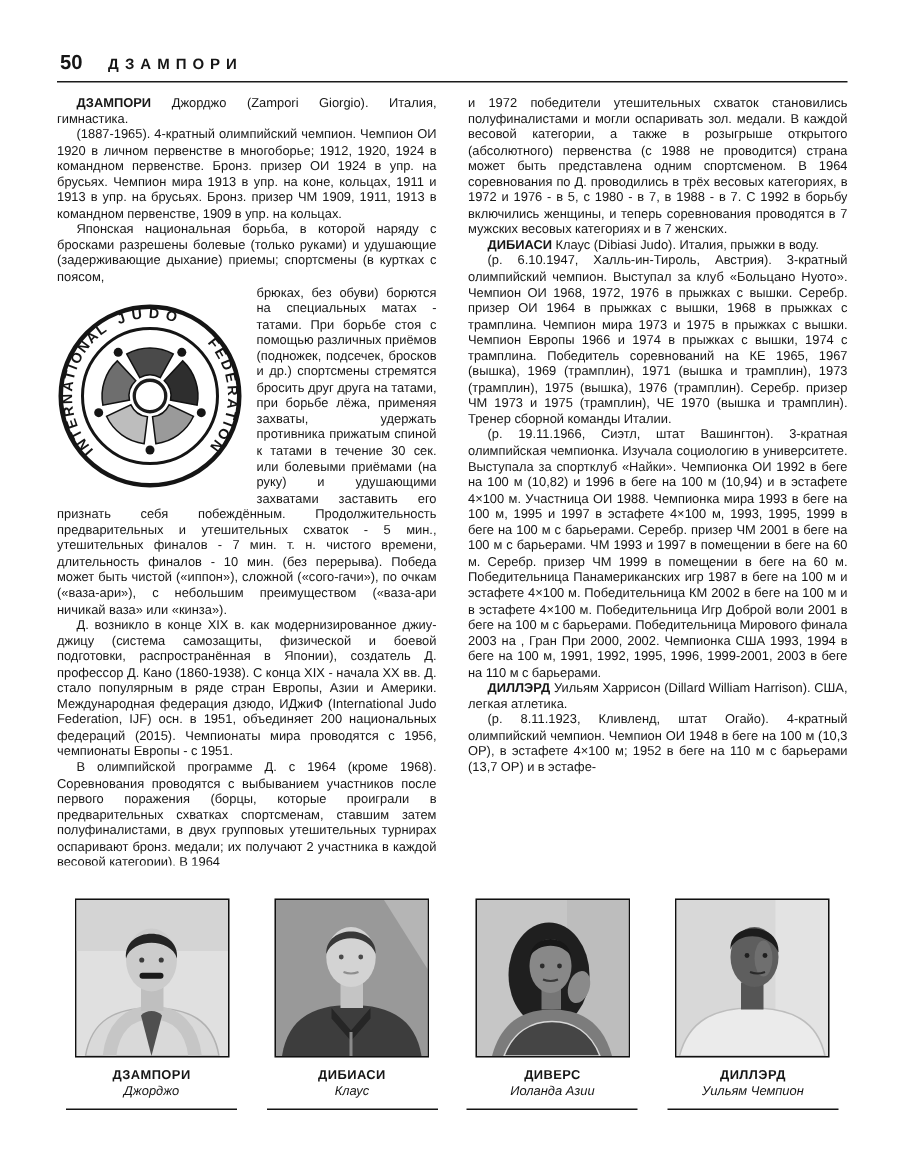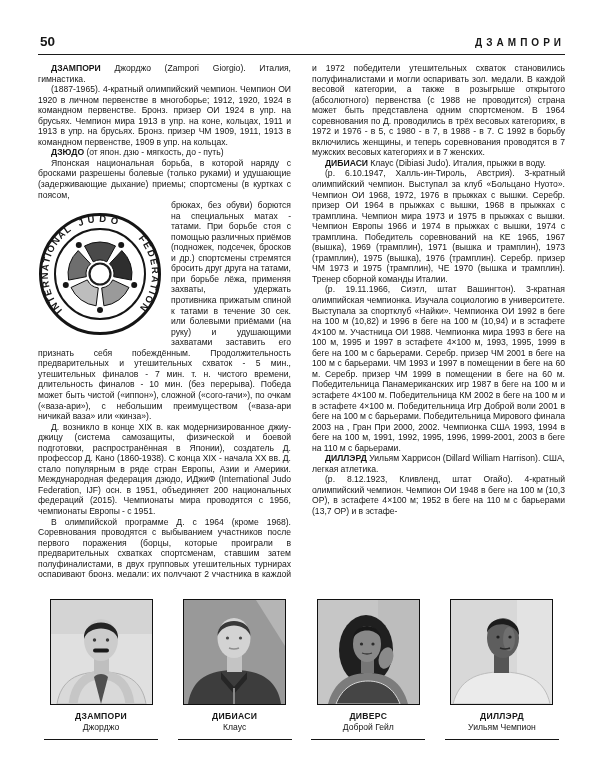--- a/index.html
+++ b/index.html
@@ -1,20 +1,20 @@
 <!DOCTYPE html>
 <html><head>
 <meta charset="utf-8">
 <style>
   html,body{margin:0;padding:0;}
   body{width:600px;height:781px;background:#ffffff;font-family:"Liberation Sans",sans-serif;color:#161616;overflow:hidden;}
   .page{padding:34px 35px 0 38px;}
 
   
-  .hdr{display:flex;align-items:baseline;gap:17px;border-bottom:1.6px solid #1b1b1b;padding:0 0 5px 2px;justify-content:space-between;}
+  .hdr{display:flex;align-items:baseline;gap:17px;border-bottom:1.6px solid #1b1b1b;padding:0 0 5px 2px;}
   .hdr-num{font-size:13.5px;font-weight:bold;}
   .hdr-title{font-size:10px;font-weight:bold;letter-spacing:4px;}
 
   
   .columns{display:flex;gap:21px;margin-top:8px;height:514px;overflow:hidden;}
   .col{width:259px;text-align:justify;font-size:8.6px;line-height:10.55px;word-spacing:-0.1px;}
   .col p{margin:0;}
   .indent{text-indent:13px;}
   .egap{margin-top:6px;}
   .term{font-weight:bold;}
@@ -22,40 +22,39 @@
 
   
   .judo-logo{float:left;width:124px;height:124px;margin:12px 9px 3px 0;}
   .judo-logo text{font-family:"Liberation Sans",sans-serif;font-weight:bold;}
 
   
   .photos{display:flex;justify-content:space-between;margin-top:22px;}
   .photo-cell{width:126px;text-align:center;}
   .photo-frame{display:block;width:101px;height:104px;margin:0 auto;border:1px solid #101010;background:#ddd;}
   .cap-surname{font-size:8.6px;font-weight:bold;letter-spacing:0.3px;margin-top:6px;}
-  .cap-first{font-size:8.6px;margin-top:1px;}
+  .cap-first{font-size:8.6px;font-style:italic;margin-top:1px;}
   .cap-rule{width:114px;height:1px;background:#141414;margin:7px auto 0;}
 </style>
 </head>
 <body>
 
 <div class="page">
 
   <div class="hdr">
     <span class="hdr-num">50</span>
     <span class="hdr-title">ДЗАМПОРИ</span>
   </div>
 
   <div class="columns">
 
     <div class="col">
       <p class="indent"><span class="term">ДЗАМПОРИ</span> <span>Джорджо (Zampori Giorgio). Италия, гимнастика.</span></p>
       <p class="indent">(1887-1965). 4-кратный олимпийский чемпион. Чемпион ОИ 1920 в личном первенстве в многоборье; 1912, 1920, 1924 в командном первенстве. Бронз. призер ОИ 1924 в упр. на брусьях. Чемпион мира 1913 в упр. на коне, кольцах, 1911 и 1913 в упр. на брусьях. Бронз. призер ЧМ 1909, 1911, 1913 в командном первенстве, 1909 в упр. на кольцах.</p>
 
-      <p class="indent egap"><span class="term">ДЗЮДО</span> <span>(от япон. дзю - мягкость, до - путь)</span></p>
       <p class="indent fj">Японская национальная борьба, в которой наряду с бросками разрешены болевые (только руками) и удушающие (задерживающие дыхание) приемы; спортсмены (в куртках с поясом,</p>
 
       <div>
         
         <svg class="judo-logo" viewBox="0 0 124 124" aria-hidden="true">
           <circle cx="62" cy="62" r="59.5" fill="#ffffff" stroke="#151515" stroke-width="3"></circle>
           <circle cx="62" cy="62" r="45" fill="#ffffff" stroke="#151515" stroke-width="2"></circle>
           <path id="logoarc" d="M 25.2 98.8 A 52 52 0 1 1 98.8 98.8" fill="none"></path>
           <text font-size="9.5" letter-spacing="1.2" fill="#151515"><textPath href="#logoarc" startOffset="1">INTERNATIONAL</textPath></text>
           <text font-size="9.5" letter-spacing="4" fill="#151515" text-anchor="middle"><textPath href="#logoarc" startOffset="50%">JUDO</textPath></text>
@@ -83,21 +82,21 @@
 
     <div class="col">
       <p>и 1972 победители утешительных схваток становились полуфиналистами и могли оспаривать зол. медали. В каждой весовой категории, а также в розыгрыше открытого (абсолютного) первенства (с 1988 не проводится) страна может быть представлена одним спортсменом. В 1964 соревнования по Д. проводились в трёх весовых категориях, в 1972 и 1976 - в 5, с 1980 - в 7, в 1988 - в 7. С 1992 в борьбу включились женщины, и теперь соревнования проводятся в 7 мужских весовых категориях и в 7 женских.</p>
 
       <p class="indent egap"><span class="term">ДИБИАСИ</span> <span>Клаус (Dibiasi Judo). Италия, прыжки в воду.</span></p>
       <p class="indent">(р. 6.10.1947, Халль-ин-Тироль, Австрия). 3-кратный олимпийский чемпион. Выступал за клуб «Больцано Нуото». Чемпион ОИ 1968, 1972, 1976 в прыжках с вышки. Серебр. призер ОИ 1964 в прыжках с вышки, 1968 в прыжках с трамплина. Чемпион мира 1973 и 1975 в прыжках с вышки. Чемпион Европы 1966 и 1974 в прыжках с вышки, 1974 с трамплина. Победитель соревнований на КЕ 1965, 1967 (вышка), 1969 (трамплин), 1971 (вышка и трамплин), 1973 (трамплин), 1975 (вышка), 1976 (трамплин). Серебр. призер ЧМ 1973 и 1975 (трамплин), ЧЕ 1970 (вышка и трамплин). Тренер сборной команды Италии.</p>
 
       <p class="indent">(р. 19.11.1966, Сиэтл, штат Вашингтон). 3-кратная олимпийская чемпионка. Изучала социологию в университете. Выступала за спортклуб «Найки». Чемпионка ОИ 1992 в беге на 100 м (10,82) и 1996 в беге на 100 м (10,94) и в эстафете 4×100 м. Участница ОИ 1988. Чемпионка мира 1993 в беге на 100 м, 1995 и 1997 в эстафете 4×100 м, 1993, 1995, 1999 в беге на 100 м с барьерами. Серебр. призер ЧМ 2001 в беге на 100 м с барьерами. ЧМ 1993 и 1997 в помещении в беге на 60 м. Серебр. призер ЧМ 1999 в помещении в беге на 60 м. Победительница Панамериканских игр 1987 в беге на 100 м и эстафете 4×100 м. Победительница КМ 2002 в беге на 100 м и в эстафете 4×100 м. Победительница Игр Доброй воли 2001 в беге на 100 м с барьерами. Победительница Мирового финала 2003 на , Гран При 2000, 2002. Чемпионка США 1993, 1994 в беге на 100 м, 1991, 1992, 1995, 1996, 1999-2001, 2003 в беге на 110 м с барьерами.</p>
 
       <p class="indent egap"><span class="term">ДИЛЛЭРД</span> <span>Уильям Харрисон (Dillard William Harrison). США, легкая атлетика.</span></p>
-      <p class="indent">(р. 8.12.1923, Кливленд, штат Огайо). 4-кратный олимпийский чемпион. Чемпион ОИ 1948 в беге на 100 м (10,3 ОР), в эстафете 4×100 м; 1952 в беге на 110 м с барьерами (13,7 ОР) и в эстафе-</p>
+      <p class="indent">(р. 8.11.1923, Кливленд, штат Огайо). 4-кратный олимпийский чемпион. Чемпион ОИ 1948 в беге на 100 м (10,3 ОР), в эстафете 4×100 м; 1952 в беге на 110 м с барьерами (13,7 ОР) и в эстафе-</p>
     </div>
   </div>
 
   <div class="photos">
 
     <div class="photo-cell">
       <svg class="photo-frame" viewBox="0 0 101 104" aria-hidden="true">
         <rect width="101" height="104" fill="#e0e0e0"></rect>
         <rect width="101" height="34" fill="#d4d4d4"></rect>
         <path d="M6 104 C10 80 26 72 50 72 C75 72 91 80 95 104 Z" fill="#d9d9d9" stroke="#b2b2b2" stroke-width="1"></path>
@@ -143,21 +142,21 @@
         <path d="M18 104 C24 88 36 81 50 81 C64 81 76 88 82 104 Z" fill="#454545" stroke="#d8d8d8" stroke-width="1"></path>
         <rect x="43" y="58" width="13" height="15" fill="#767676"></rect>
         <ellipse cx="49" cy="44" rx="14" ry="18" fill="#888888"></ellipse>
         <path d="M35 38 C37 22 61 22 63 38 C57 28 41 28 35 38 Z" fill="#181818"></path>
         <ellipse cx="68" cy="58" rx="7" ry="11" fill="#8a8a8a" transform="rotate(18 68 58)"></ellipse>
         <circle cx="43.5" cy="44" r="1.6" fill="#2c2c2c"></circle>
         <circle cx="55" cy="44" r="1.6" fill="#2c2c2c"></circle>
         <path d="M44 53 Q49 55 54 53" fill="none" stroke="#3a3a3a" stroke-width="1.3"></path>
       </svg>
       <div class="cap-surname">ДИВЕРС</div>
-      <div class="cap-first">Доброй Гейл</div>
+      <div class="cap-first">Иоланда Азии</div>
       <div class="cap-rule"></div>
     </div>
 
     <div class="photo-cell">
       <svg class="photo-frame" viewBox="0 0 101 104" aria-hidden="true">
         <rect width="101" height="104" fill="#d8d8d8"></rect>
         <rect x="66" width="35" height="104" fill="#e3e3e3"></rect>
         <path d="M2 104 C8 80 26 72 50 72 C76 72 94 80 99 104 Z" fill="#ebebeb" stroke="#bdbdbd" stroke-width="1"></path>
         <rect x="43" y="55" width="15" height="18" fill="#555555"></rect>
         <ellipse cx="52" cy="38" rx="16" ry="20" fill="#5e5e5e"></ellipse>

